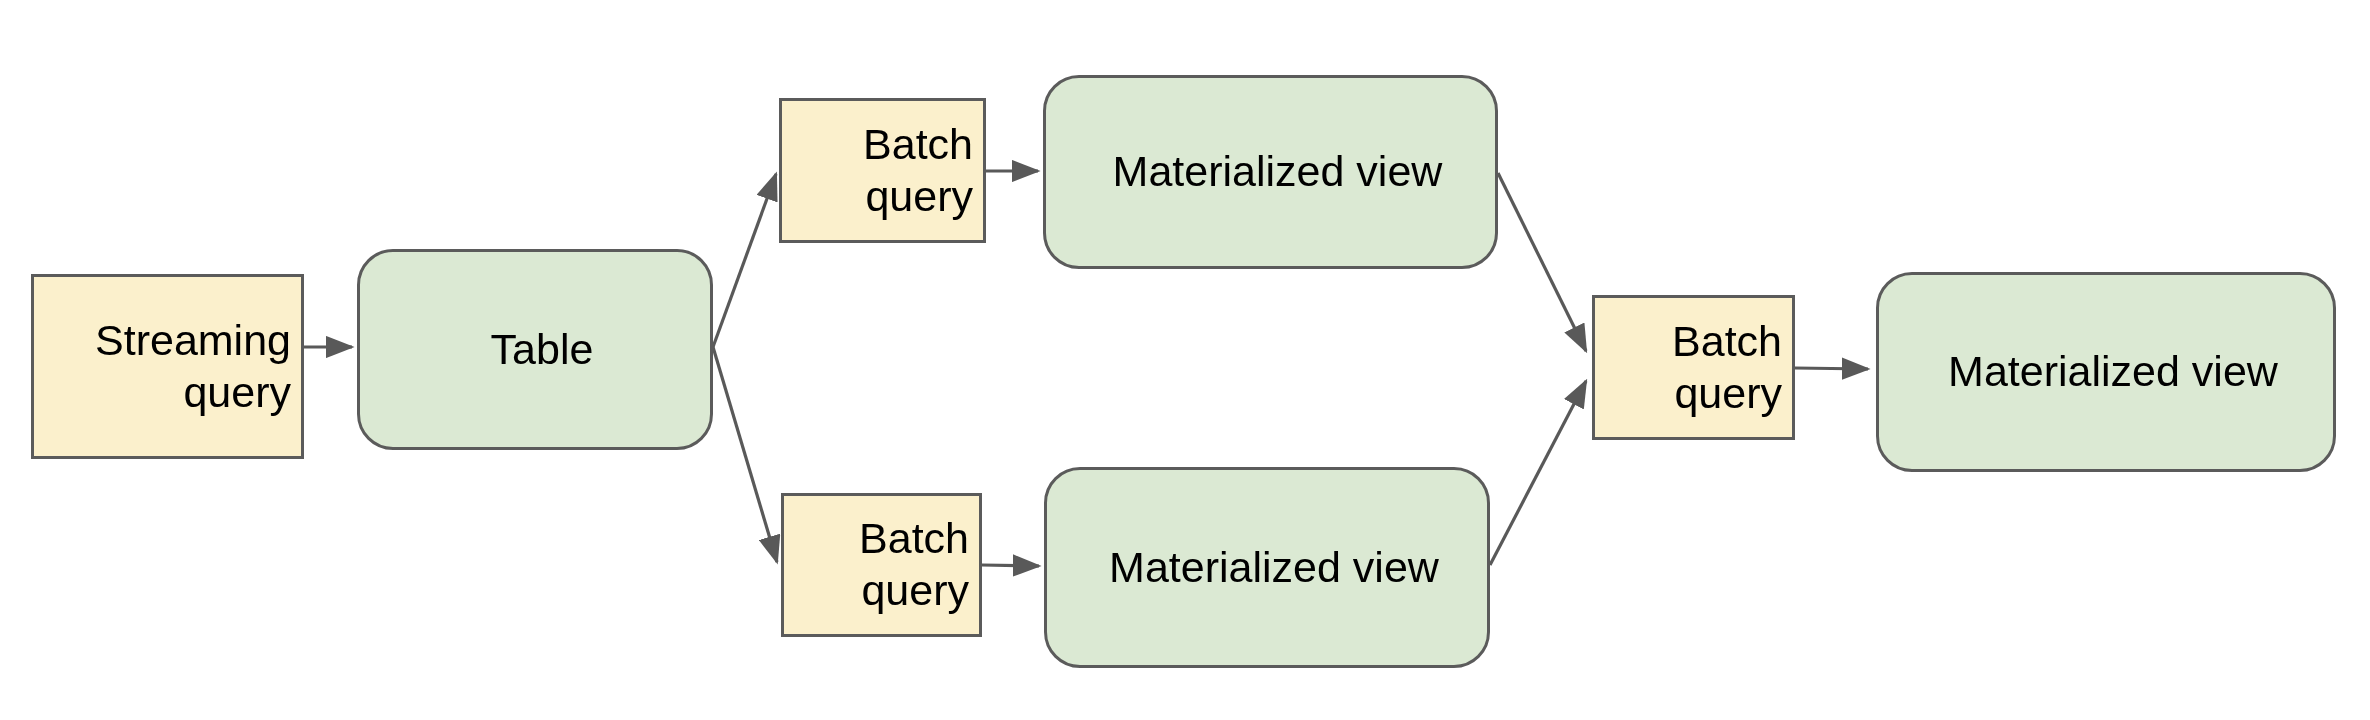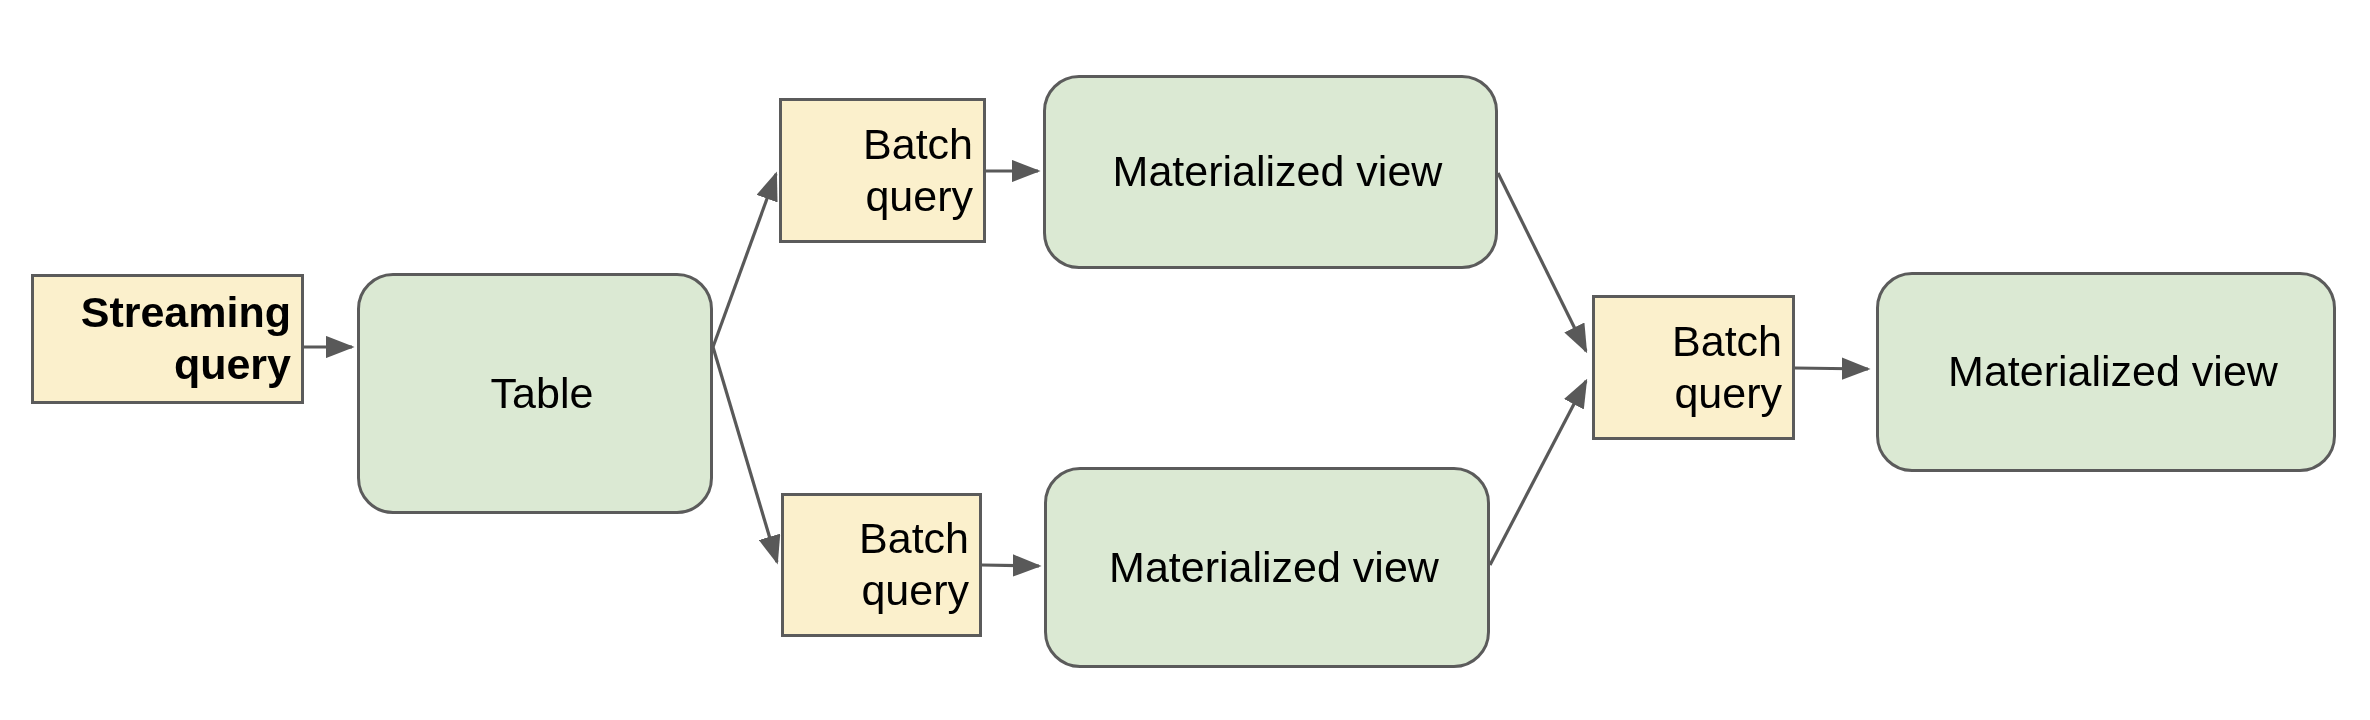--- a/index.html
+++ b/index.html
@@ -68,25 +68,25 @@
     <line class="edge" x1="304" y1="347" x2="352" y2="347" marker-end="url(#arrow)"></line>
     <line class="edge" x1="713" y1="347" x2="776" y2="174" marker-end="url(#arrow)"></line>
     <line class="edge" x1="713" y1="347" x2="777" y2="562" marker-end="url(#arrow)"></line>
     <line class="edge" x1="986" y1="171" x2="1038" y2="171" marker-end="url(#arrow)"></line>
     <line class="edge" x1="982" y1="565" x2="1039" y2="566" marker-end="url(#arrow)"></line>
     <line class="edge" x1="1498" y1="173" x2="1586" y2="351" marker-end="url(#arrow)"></line>
     <line class="edge" x1="1490" y1="565" x2="1586" y2="381" marker-end="url(#arrow)"></line>
     <line class="edge" x1="1795" y1="368" x2="1868" y2="369" marker-end="url(#arrow)"></line>
   </svg>
 
-  <div class="node node-query" style="left:31px;  top:274px; width:273px; height:130px;font-weight:bold;">
+  <div class="node node-query" style="left:31px;  top:274px; width:273px; height:185px;">
     <span>Streaming query</span>
   </div>
 
-  <div class="node node-view" style="left:357px; top:249px; width:356px; height:241px;margin-top:24px;">
+  <div class="node node-view" style="left:357px; top:249px; width:356px; height:201px;">
     <span>Table</span>
   </div>
 
   <div class="node node-query" style="left:779px; top:98px;  width:207px; height:145px;">
     <span>Batch query</span>
   </div>
 
   <div class="node node-view" style="left:1043px; top:75px;  width:455px; height:194px;">
     <span>Materialized view</span>
   </div>

